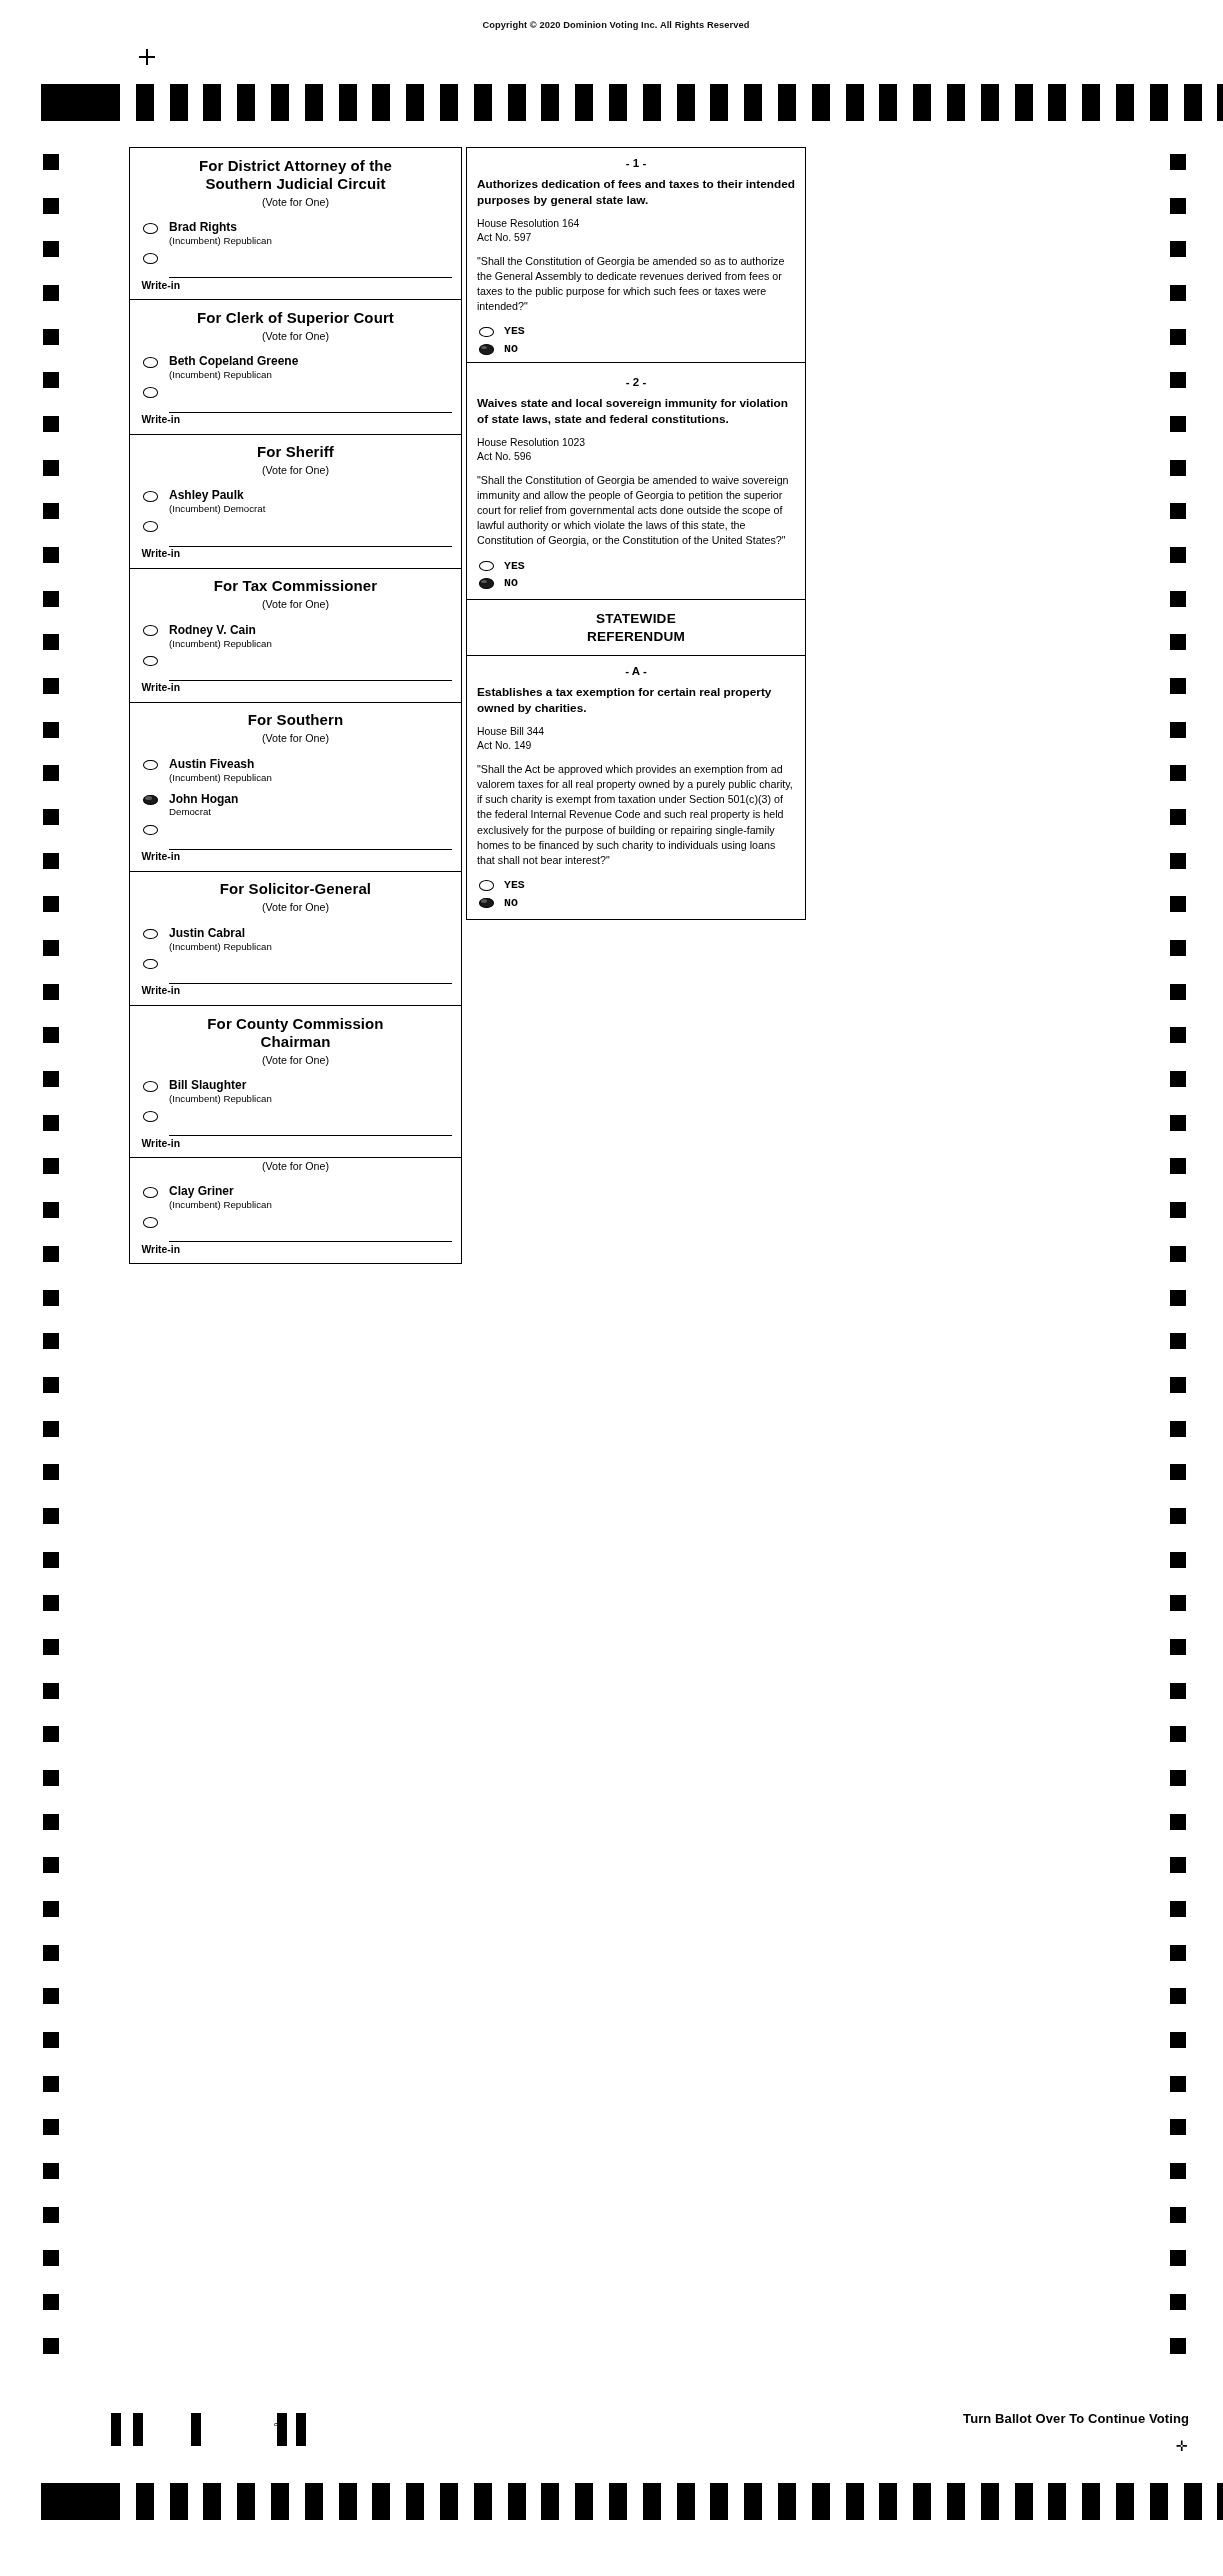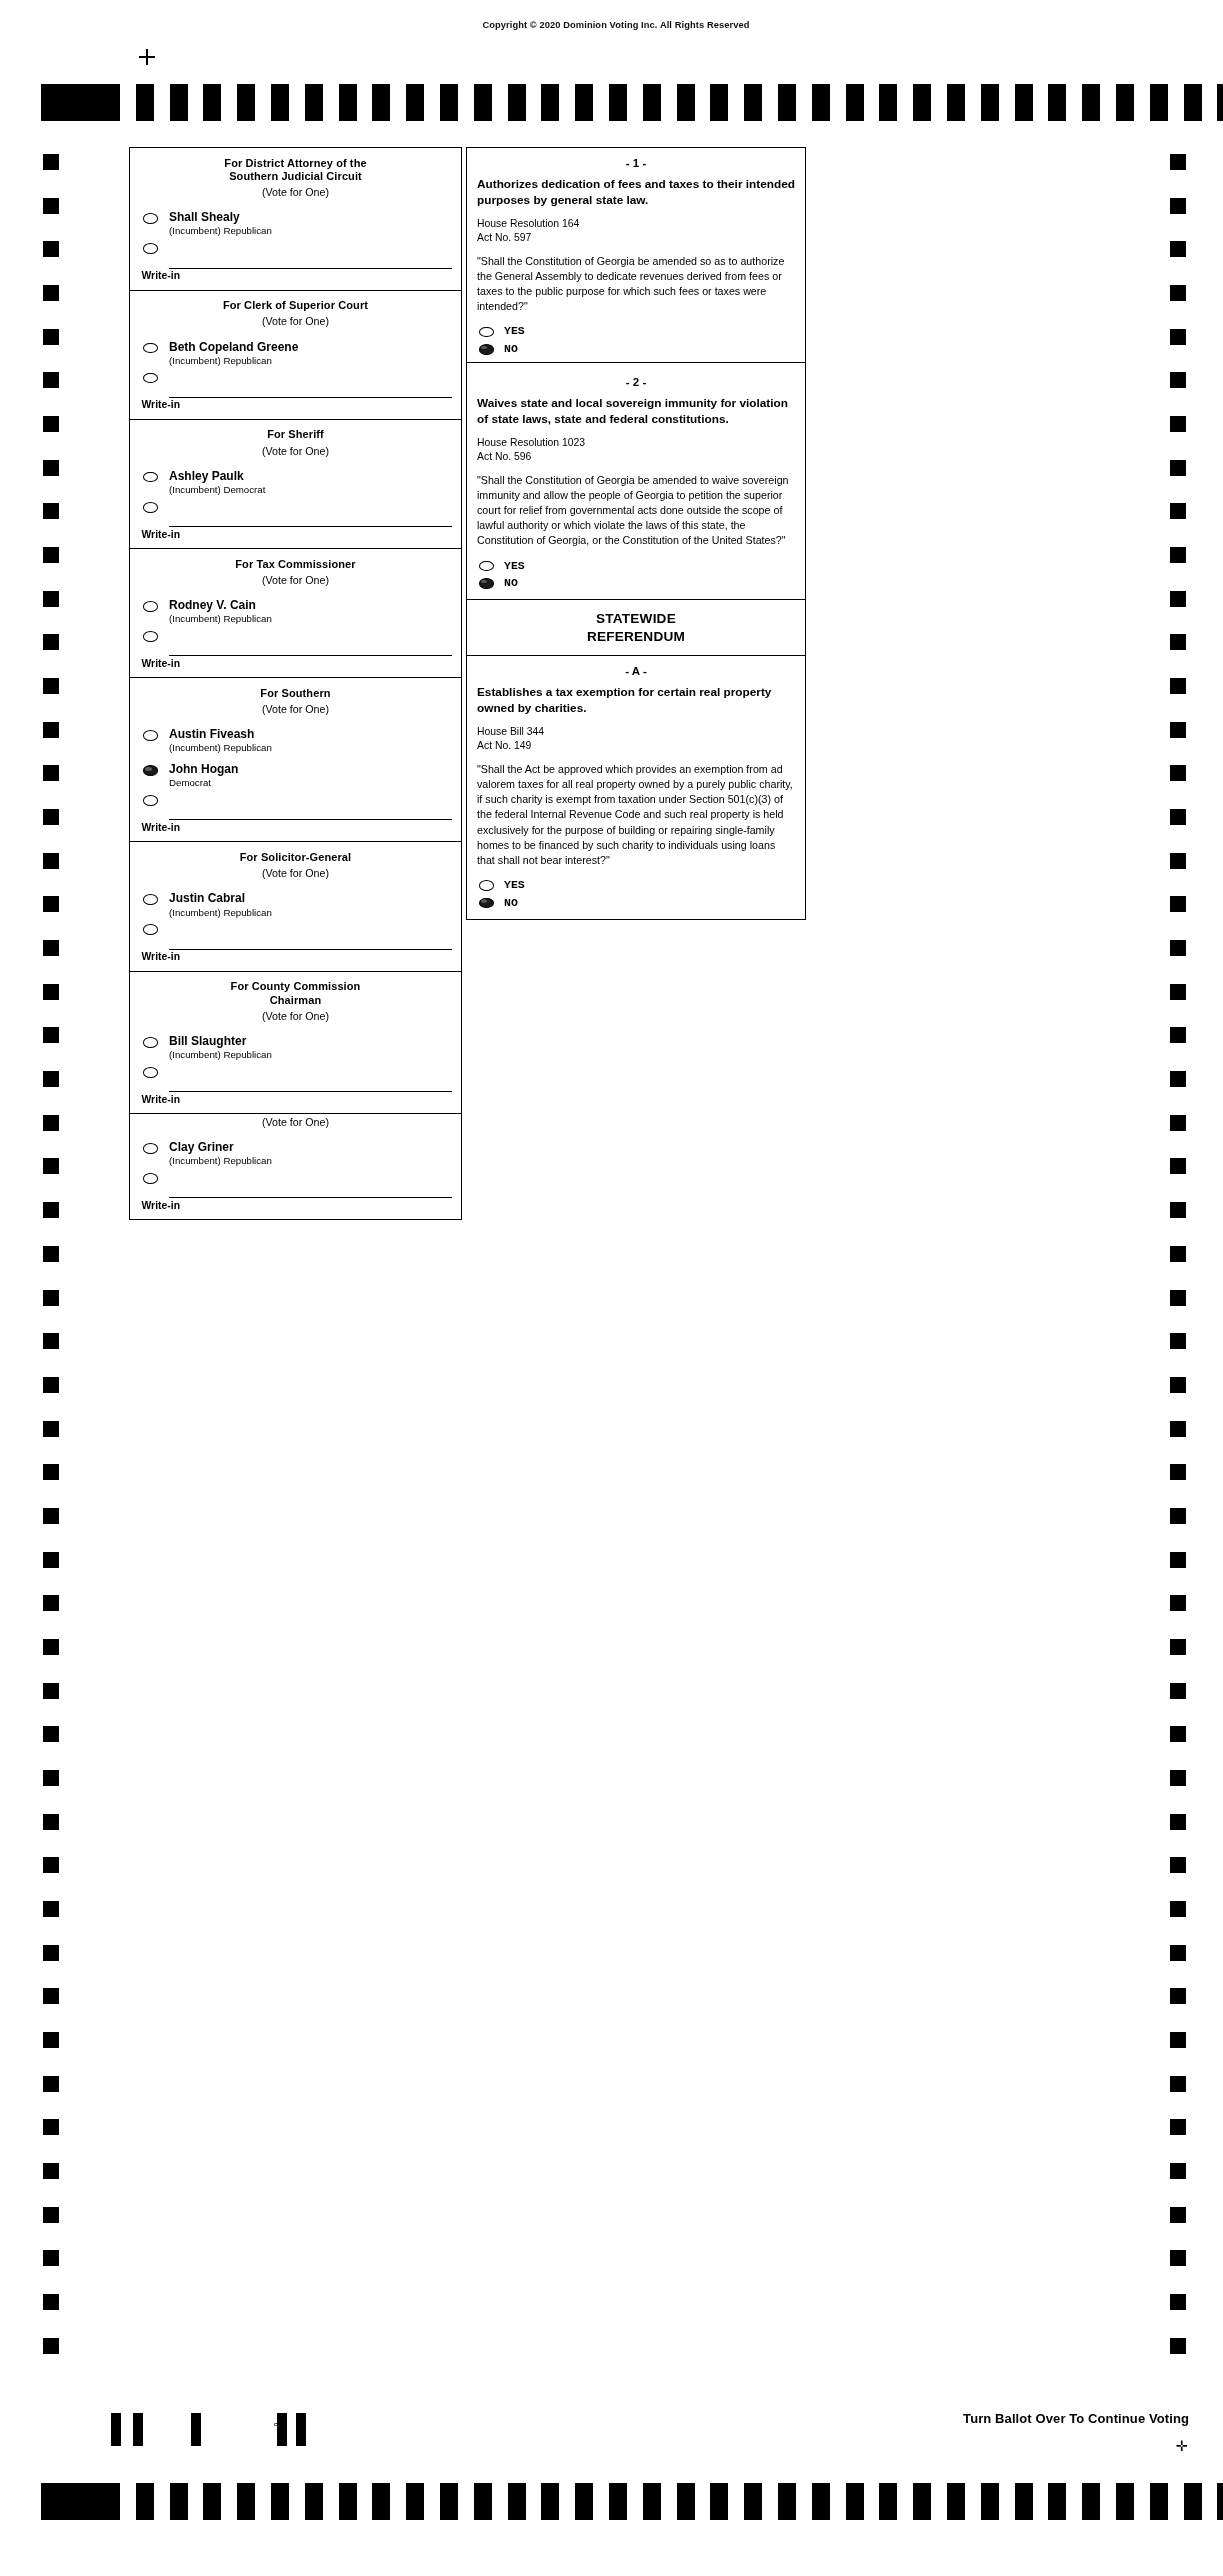--- a/index.html
+++ b/index.html
@@ -44,21 +44,21 @@
 
   
   .col{position:absolute; border:1.4px solid #000; box-sizing:border-box; background:#fff;}
   .colL{left:125px; top:147px; width:333px;}
   .colR{left:462px; top:147px; width:340px;}
 
   .contest{border-bottom:1.4px solid #000;}
   .contest:last-child{border-bottom:none;}
 
   .c-title{
-    text-align:center; font-weight:bold; font-size:11px; line-height:1.22;
+    text-align:center; font-weight:bold; font-size:15px; line-height:1.22;
     padding:8.6px 10px 1.4px 10px; letter-spacing:0.1px;
   }
   .c-sub{
     text-align:center; font-size:10.7px; padding:1.4px 10px 7.2px 10px;
   }
 
   .opt{position:relative; padding:5px 8.6px 2.9px 39px; min-height:24px;}
   .oval{
     position:absolute; left:13px; top:7.9px; width:15px; height:10.7px;
     border:1.4px solid #000; border-radius:50%; box-sizing:border-box; background:#fff;
@@ -297,21 +297,21 @@
     <span style="left:185px;top:0;width:10px; height:33px;"></span>
   </div>
   <div class="tinynum">6</div>
 
   <div class="col colL" id="colL">
       <div class="contest">
         <div class="c-title">For District Attorney of the<br>Southern Judicial Circuit</div>
         <div class="c-sub">(Vote for One)</div>
         <div class="opt">
           <span class="oval"></span>
-          <div class="o-name">Shall Shealy</div>
+          <div class="o-name">Brad Rights</div>
           <div class="o-party"><b>(Incumbent)</b> Republican</div>
         </div>
         <div class="wi-wrap">
           <span class="oval" style="top: 2.9px;"></span>
           <div class="wi-line"></div>
         </div>
         <div class="wi-labelrow">
           <div class="wi-label">Write-in</div>
         </div>
       </div>

